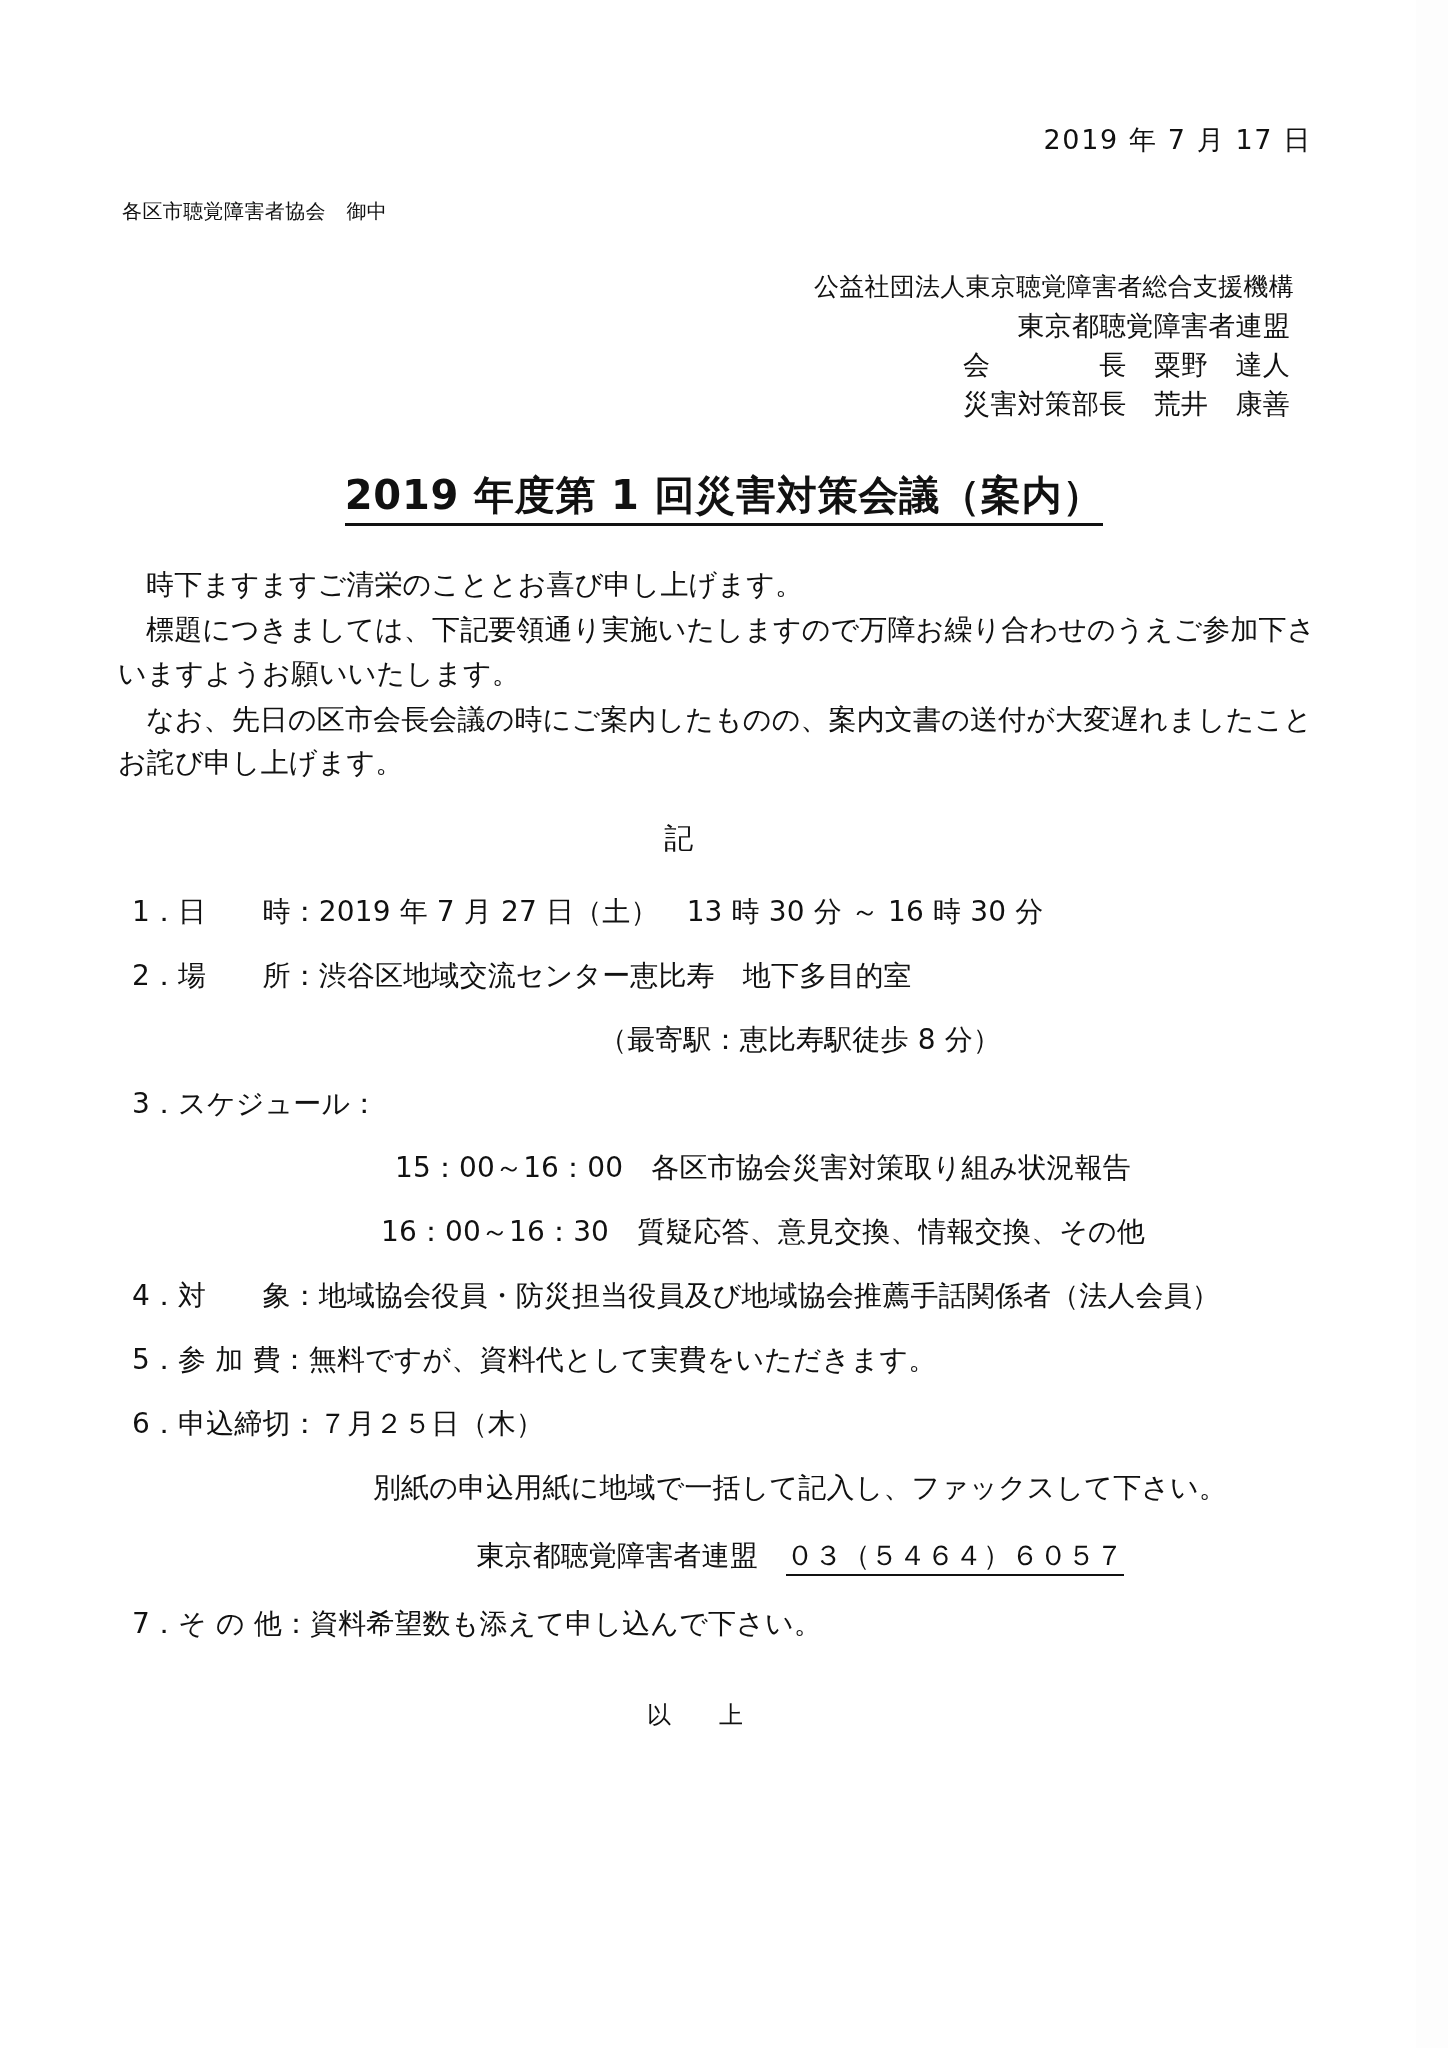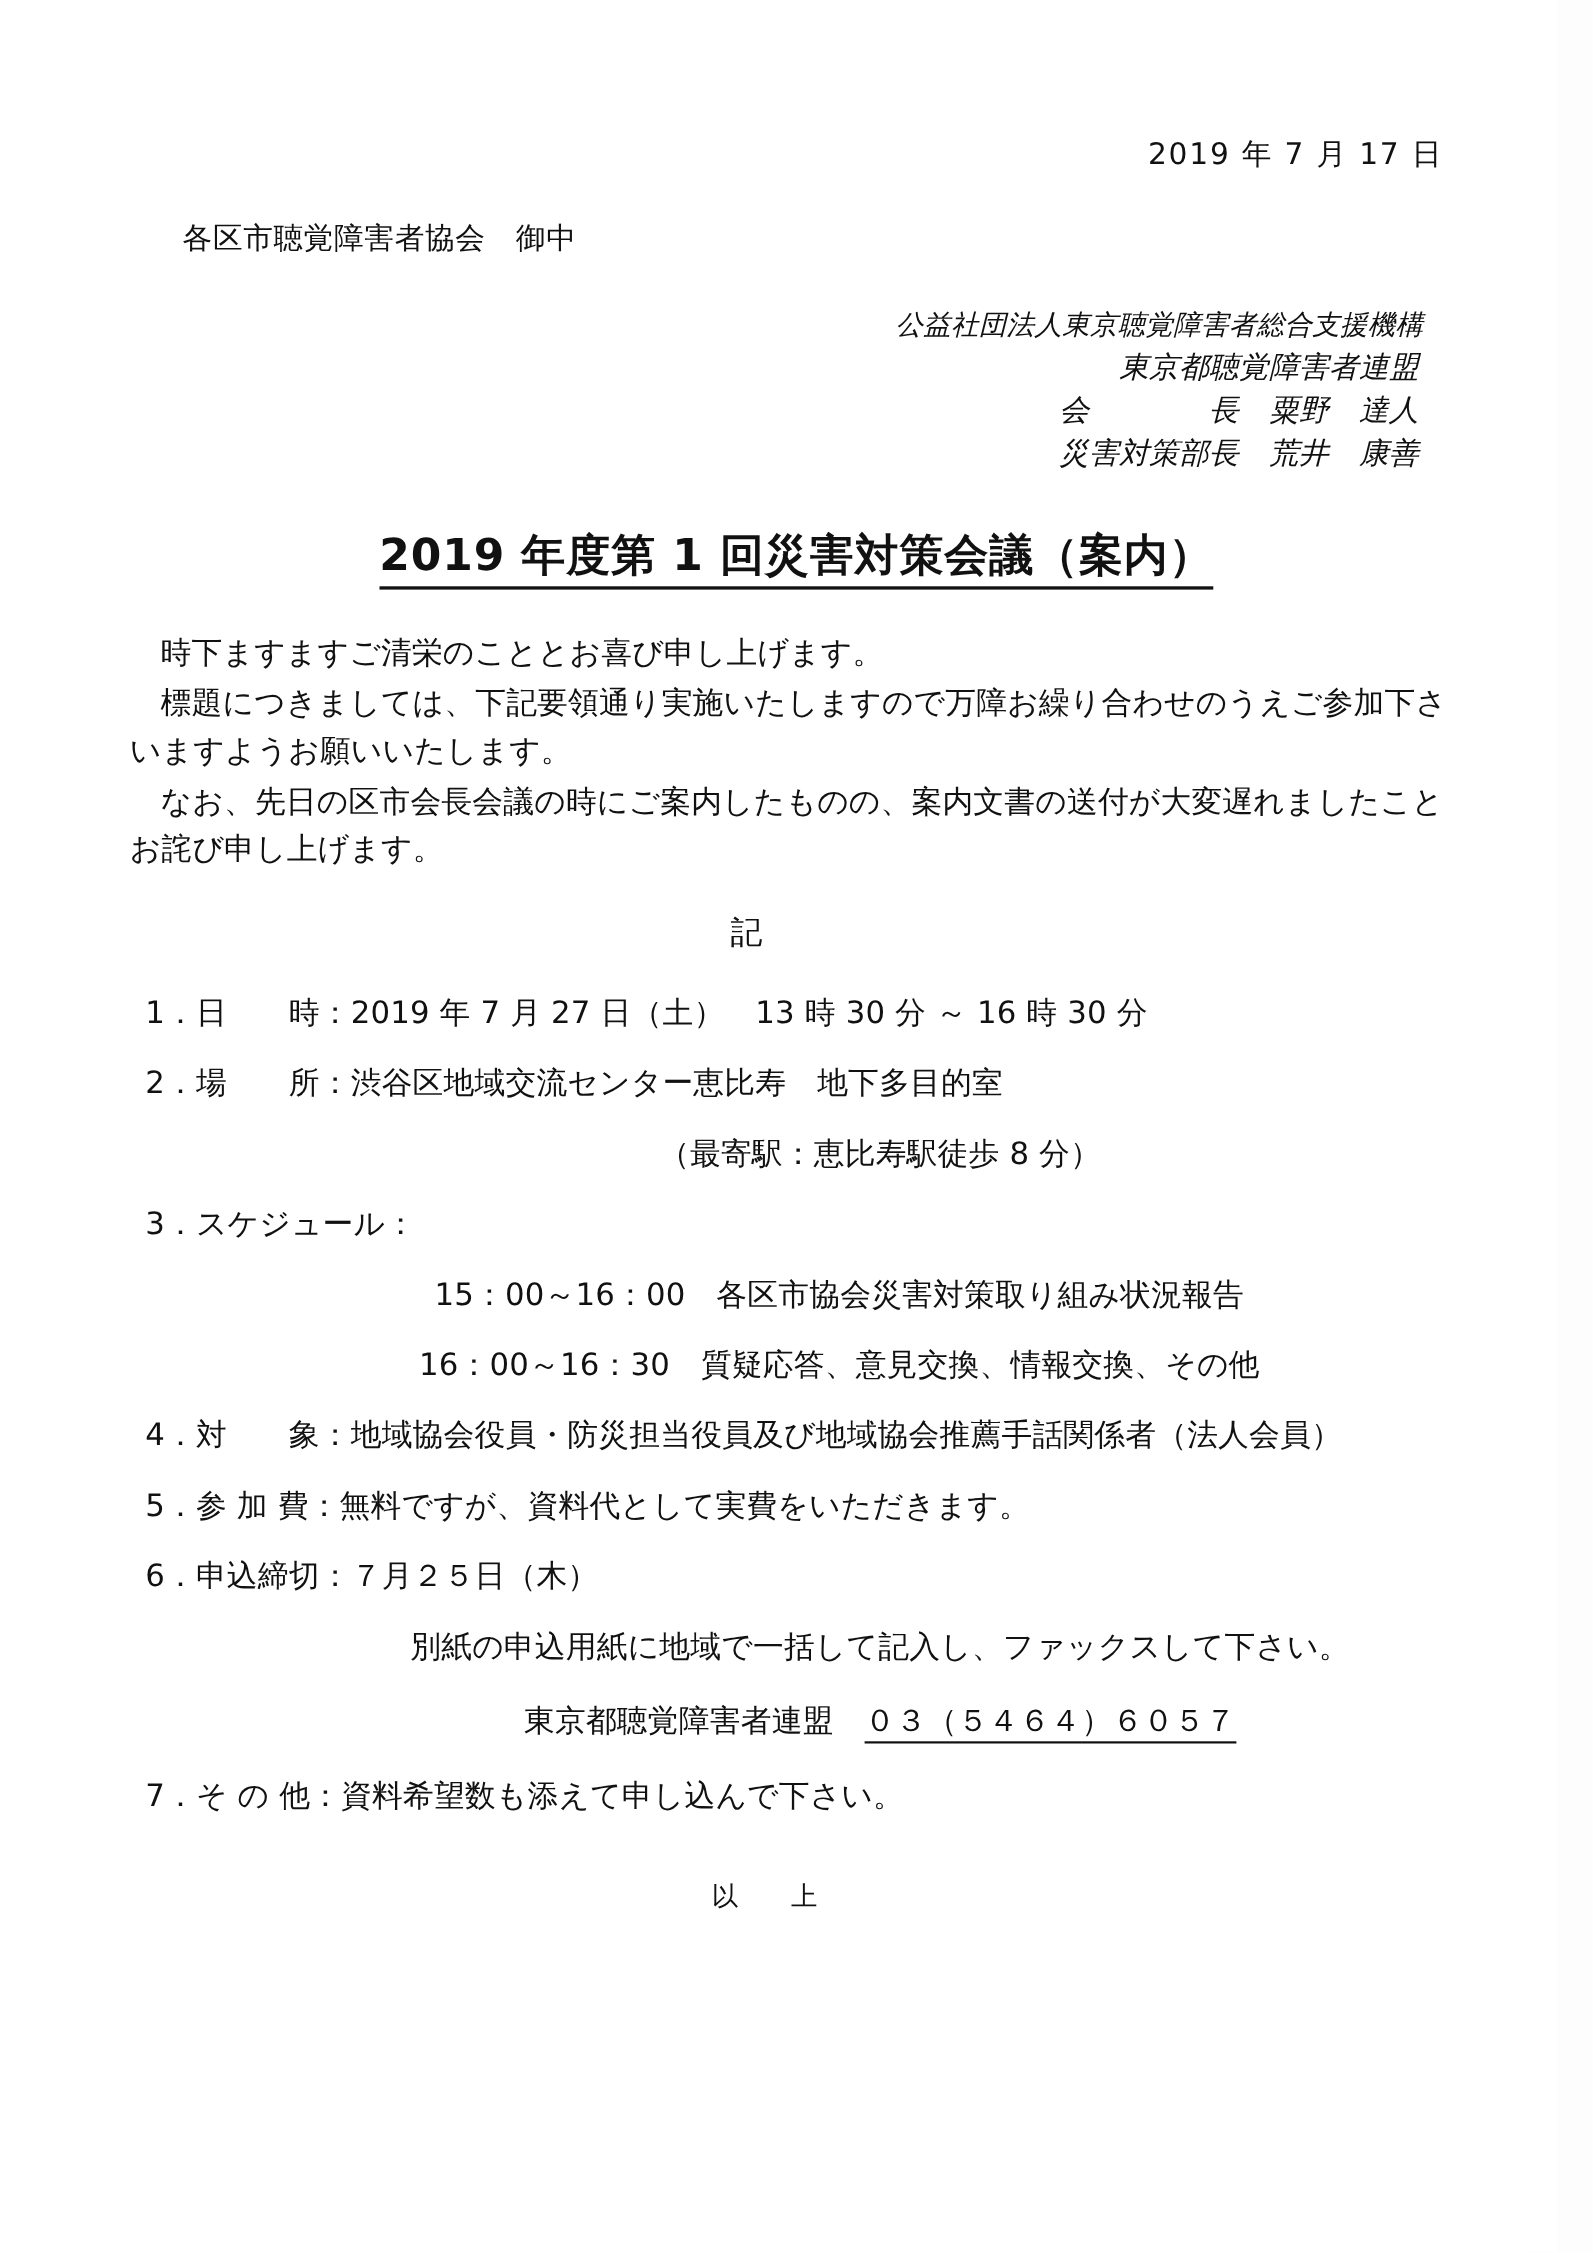--- a/index.html
+++ b/index.html
@@ -40,37 +40,35 @@
     text-align: right;
     font-size: 27px;
     letter-spacing: 0.06em;
     margin-top: 122px;
     padding-right: 18px;
     white-space: pre;
   }
 
   
   .addressee {
-    font-size: 27px;
+    font-size: 20px;
     letter-spacing: 0.02em;
     margin-top: 40px;
     padding-left: 4px;
     white-space: pre;
-    margin-left: 44px;
   }
 
   
   .sender {
     margin-top: 44px;
     padding-right: 36px;
     text-align: right;
     font-size: 26px;
     line-height: 1.46;
     letter-spacing: 0.01em;
-    font-style: italic;
   }
   .sender .s-line {
     white-space: pre;
   }
   .sender .s-org1 { font-size: 25px; }
   .sender .s-org2 { font-size: 27px; padding-right: 4px; }
   .sender .s-role { font-size: 27px; padding-right: 4px; }
 
   
   .doc-title {

